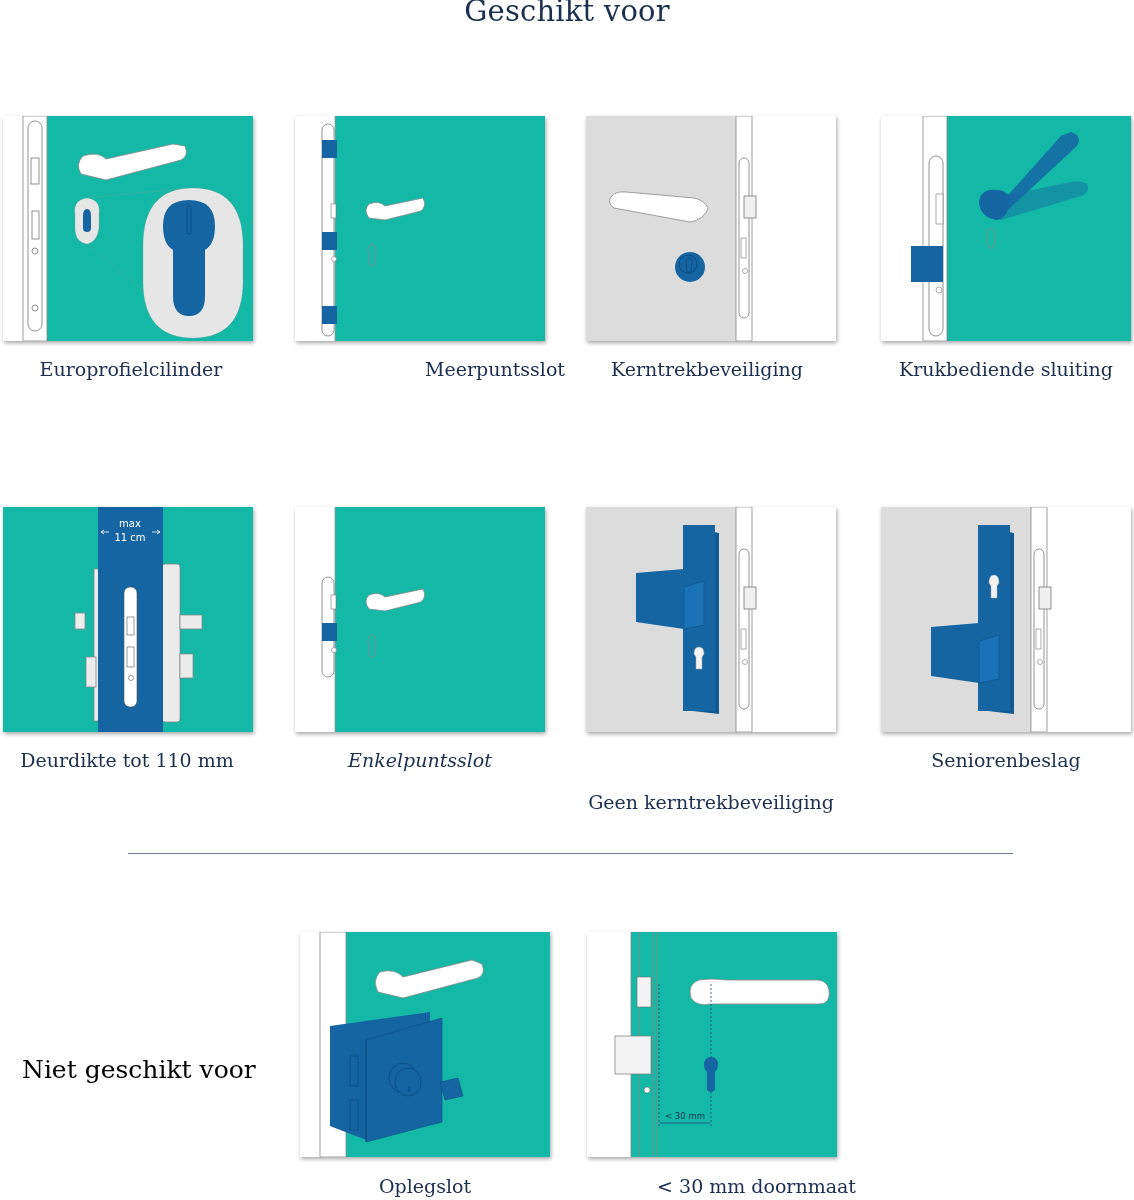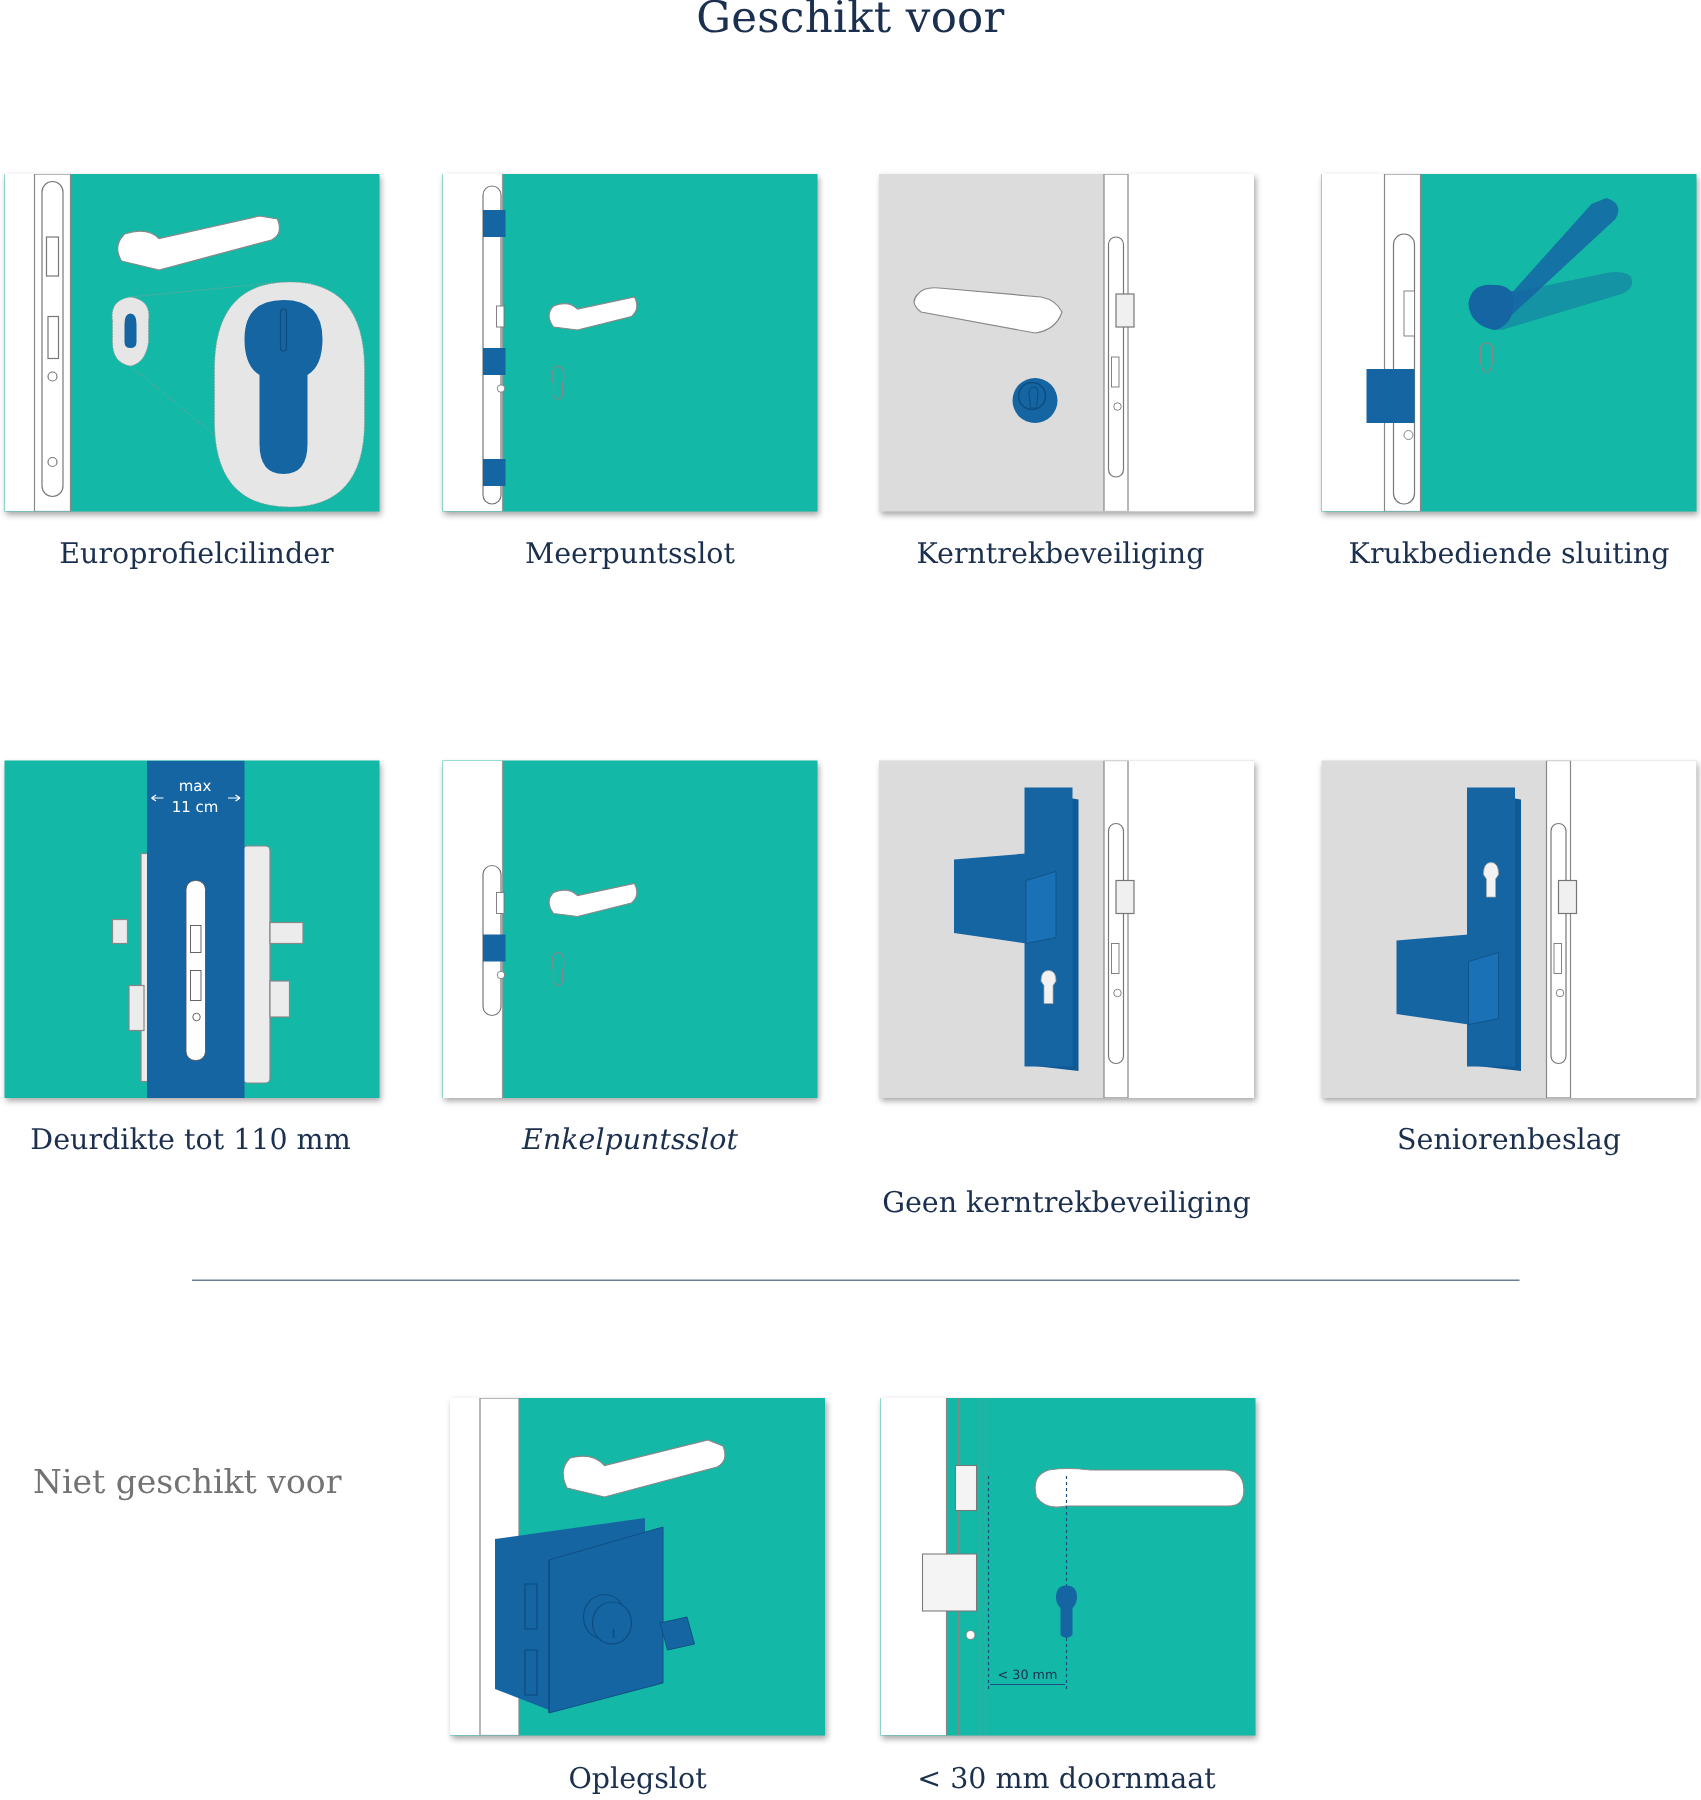--- a/index.html
+++ b/index.html
@@ -5,21 +5,21 @@
   html, body { margin: 0; padding: 0; background: #ffffff; }
   body { width: 1134px; height: 1200px; position: relative; overflow: hidden;
          font-family: "DejaVu Serif", "Liberation Serif", serif; color: #1b2f4e; }
   .title { position: absolute; top: -6px; left: 0; width: 1134px; text-align: center;
            font-size: 29px; color: #1b2f4e; letter-spacing: 0.2px; }
   .card { position: absolute; width: 250px; height: 225px; background: #14b8a6;
           box-shadow: 1px 2px 4px rgba(0,0,0,0.35); overflow: hidden; }
   .card svg { position: absolute; left: 0; top: 0; width: 250px; height: 225px; }
   .label { position: absolute; width: 290px; text-align: center; font-size: 19px; color: #1b2f4e; }
   .divider { position: absolute; left: 128px; top: 853px; width: 885px; height: 1px; background: #6d7d93; }
-  .niet { position: absolute; left: 22px; top: 976px; font-size: 22px; color: #737373; }
+  .niet { position: absolute; left: 22px; top: 1055px; font-size: 25px; color: #000000; }
 </style>
 </head>
 <body>
 
 <div class="title">Geschikt voor</div>
 
 <div class="card" style="left:3px;top:116px;">
   <svg viewBox="0 0 250 225">
     <rect x="0" y="0" width="20" height="225" fill="#fff"></rect>
     <rect x="20" y="0" width="24" height="225" fill="#fff" stroke="#888" stroke-width="0.8"></rect>
@@ -47,21 +47,21 @@
     <rect x="27" y="8" width="12" height="212" rx="6" fill="#fff" stroke="#777" stroke-width="0.8"></rect>
     <rect x="27" y="24" width="15" height="18" fill="#1565a3"></rect>
     <rect x="36" y="88" width="5" height="14" fill="#fff" stroke="#777" stroke-width="0.6"></rect>
     <rect x="27" y="116" width="15" height="18" fill="#1565a3"></rect>
     <circle cx="39" cy="143" r="2.5" fill="#fff" stroke="#777" stroke-width="0.6"></circle>
     <rect x="27" y="190" width="15" height="18" fill="#1565a3"></rect>
     <path d="M74 88 Q68 94 74 102 L90 104 L126 95 Q132 90 128 82 L90 90 Q84 84 74 88Z" fill="#fff" stroke="#888" stroke-width="0.8"></path>
     <path d="M73 136 Q73 128 77 128 Q81 128 81 136 L80 140 L80 148 Q77 152 74 148 L74 140Z" fill="none" stroke="#888" stroke-width="0.8"></path>
   </svg>
 </div>
-<div class="label" style="left:275px;top:358px;">Meerpuntsslot</div>
+<div class="label" style="left:275px;top:358px;text-align:right;">Meerpuntsslot</div>
 
 <div class="card" style="left:586px;top:116px;background:#dcdcdc;">
   <svg viewBox="0 0 250 225">
     <rect x="150" y="0" width="100" height="225" fill="#fff"></rect>
     <rect x="150" y="0" width="16" height="225" fill="#fff" stroke="#888" stroke-width="0.8"></rect>
     <rect x="153" y="42" width="10" height="160" rx="5" fill="#fff" stroke="#777" stroke-width="0.8"></rect>
     <rect x="158" y="80" width="12" height="22" fill="#f0f0f0" stroke="#777" stroke-width="0.8"></rect>
     <rect x="155" y="122" width="5" height="20" fill="#fff" stroke="#777" stroke-width="0.6"></rect>
     <circle cx="159" cy="155" r="2.5" fill="#fff" stroke="#777" stroke-width="0.6"></circle>
     <path d="M26 80 Q20 86 28 92 L104 106 Q118 104 122 92 Q118 84 108 82 L40 76 Q30 75 26 80Z" fill="#fff" stroke="#888" stroke-width="0.8"></path>
@@ -190,13 +190,13 @@
     <rect x="28" y="104" width="36" height="38" fill="#f4f4f4" stroke="#777" stroke-width="0.7"></rect>
     <circle cx="60" cy="158" r="3" fill="#fff" stroke="#777" stroke-width="0.6"></circle>
     <path d="M112 48 Q100 52 104 66 Q110 75 124 72 L232 72 Q244 72 242 58 Q240 48 230 48 L140 48 Q124 46 112 48Z" fill="#fff" stroke="#888" stroke-width="0.8"></path>
     <line x1="72" y1="52" x2="72" y2="196" stroke="#1a4d80" stroke-width="0.8" stroke-dasharray="2,2"></line>
     <line x1="124" y1="52" x2="124" y2="196" stroke="#1a4d80" stroke-width="0.8" stroke-dasharray="2,2"></line>
     <path d="M117 133 Q117 125 124 125 Q131 125 131 133 Q131 137 128 140 L128 158 Q124 162 120 158 L120 140 Q117 137 117 133Z" fill="#1565a3"></path>
     <line x1="73" y1="191" x2="123" y2="191" stroke="#1a4d80" stroke-width="0.8"></line>
     <text x="98" y="187" text-anchor="middle" fill="#1b2f4e" font-family="DejaVu Sans, sans-serif" font-size="8.5">&lt; 30 mm</text>
   </svg>
 </div>
-<div class="label" style="left:566px;top:1175px;">&lt; 30 mm doornmaat</div>
+<div class="label" style="left:566px;top:1175px;text-align:right;">&lt; 30 mm doornmaat</div>
 
 </body></html>

